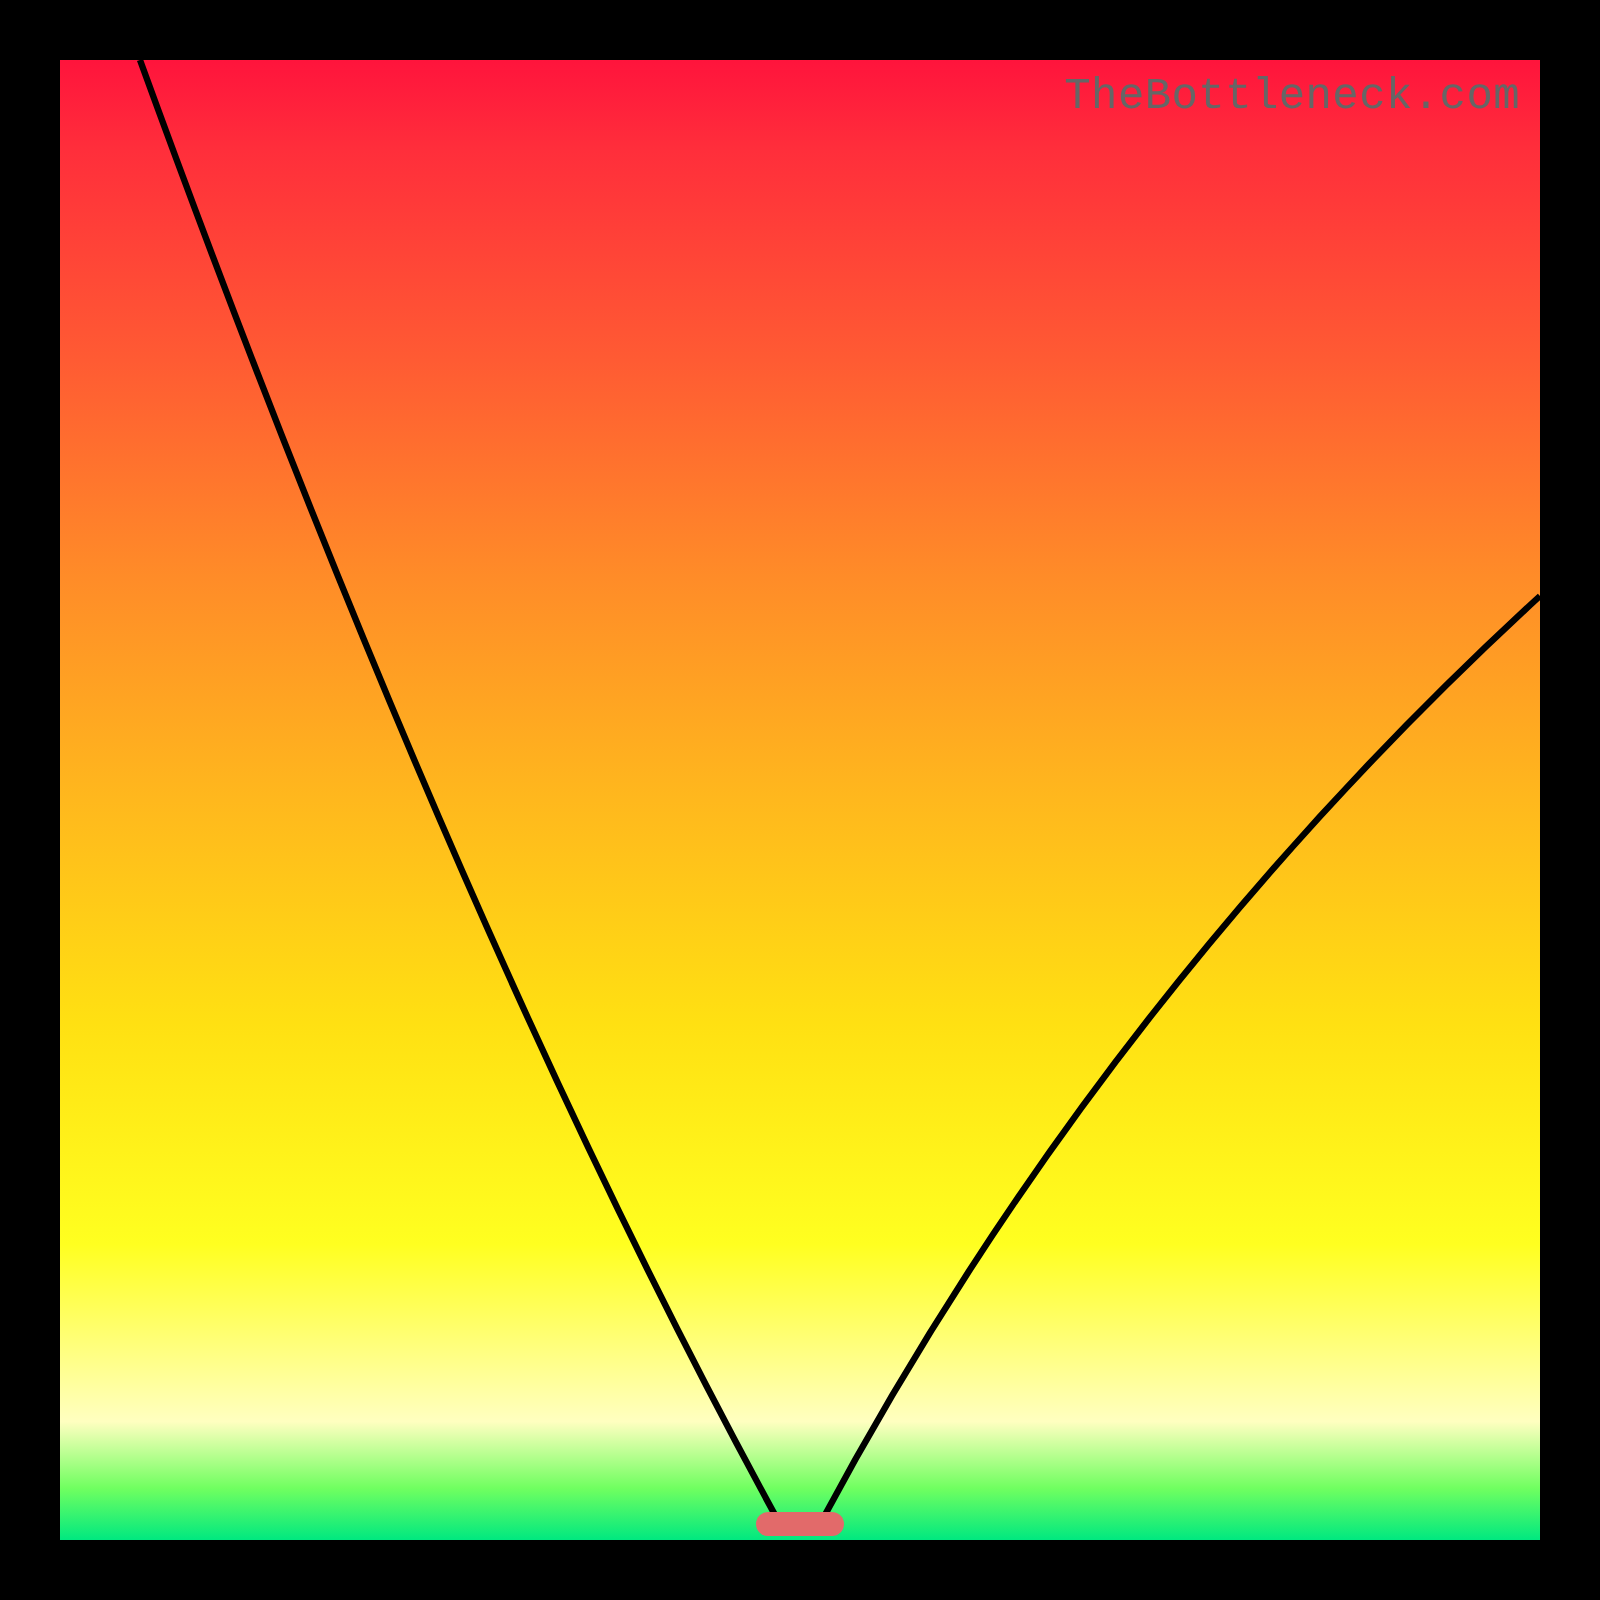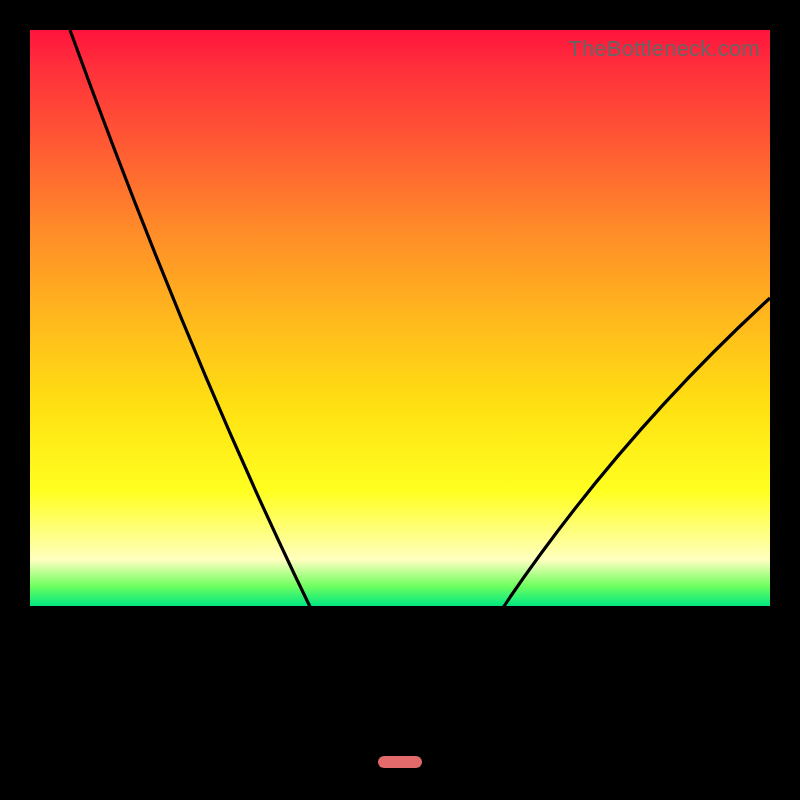--- a/index.html
+++ b/index.html
@@ -17,34 +17,35 @@
     top: 0;
     width: 800px;
     height: 800px;
     background: #000;
   }
   .plot {
     position: absolute;
     left: 30px;
     top: 30px;
     width: 740px;
-    height: 576px;
+    height: 740px;
     background: linear-gradient(
       to bottom,
       #FF143C 0%,
       #FF2E3B 6%,
       #FF5A33 20%,
       #FF8C28 35%,
       #FFB81D 50%,
       #FFE012 65%,
       #FFFF20 80%,
       #FFFFC0 92%,
       #70FF60 96.5%,
       #00E880 100%
     );
+    font-family: Liberation Mono, monospace;
   }
   .watermark {
     position: absolute;
     top: 6px;
     right: 10px;
     color: #666;
     font-size: 22px;
     font-weight: 500;
     letter-spacing: 0.2px;
     user-select: none;

